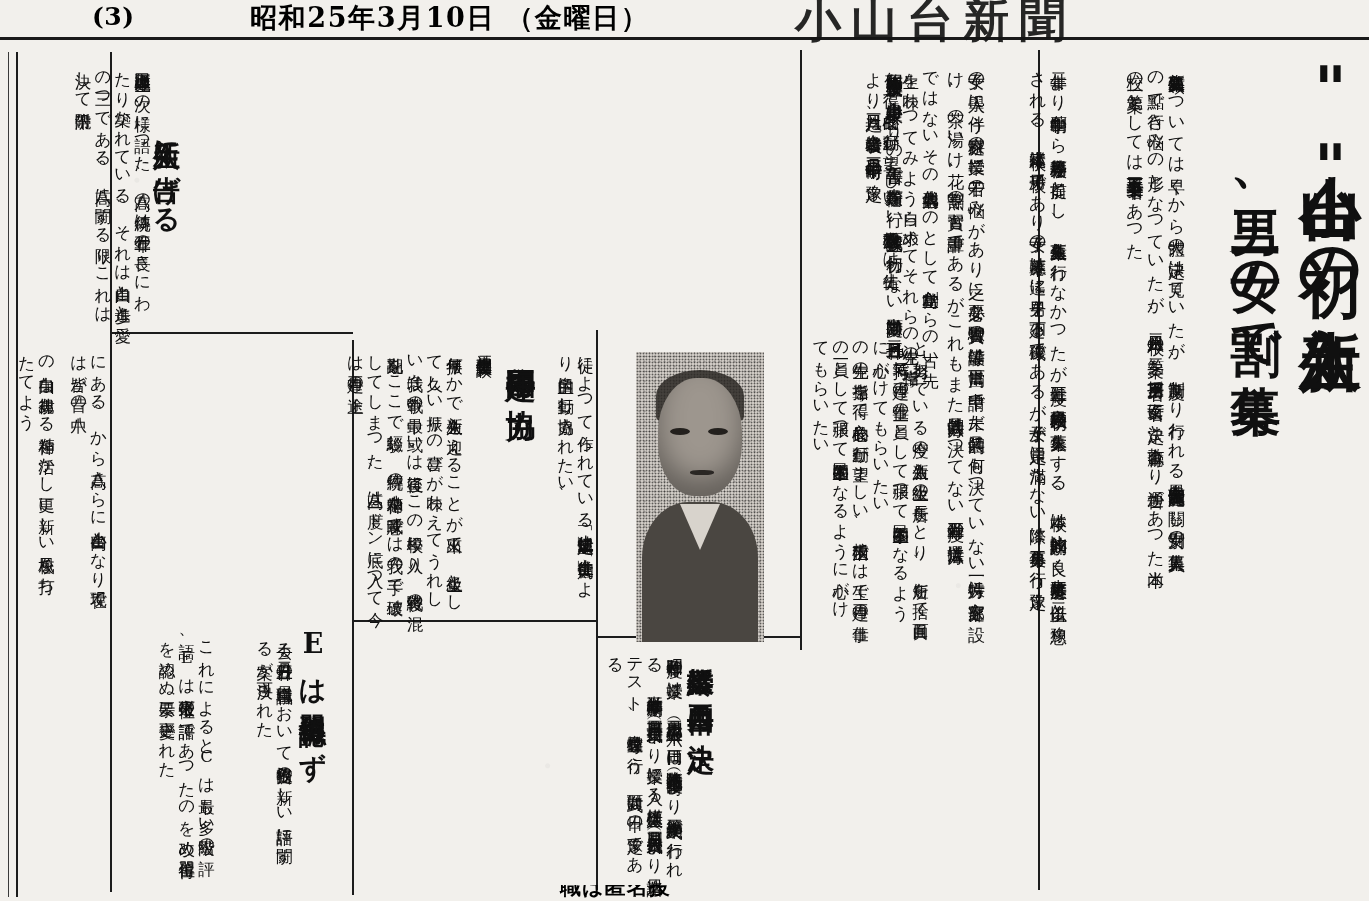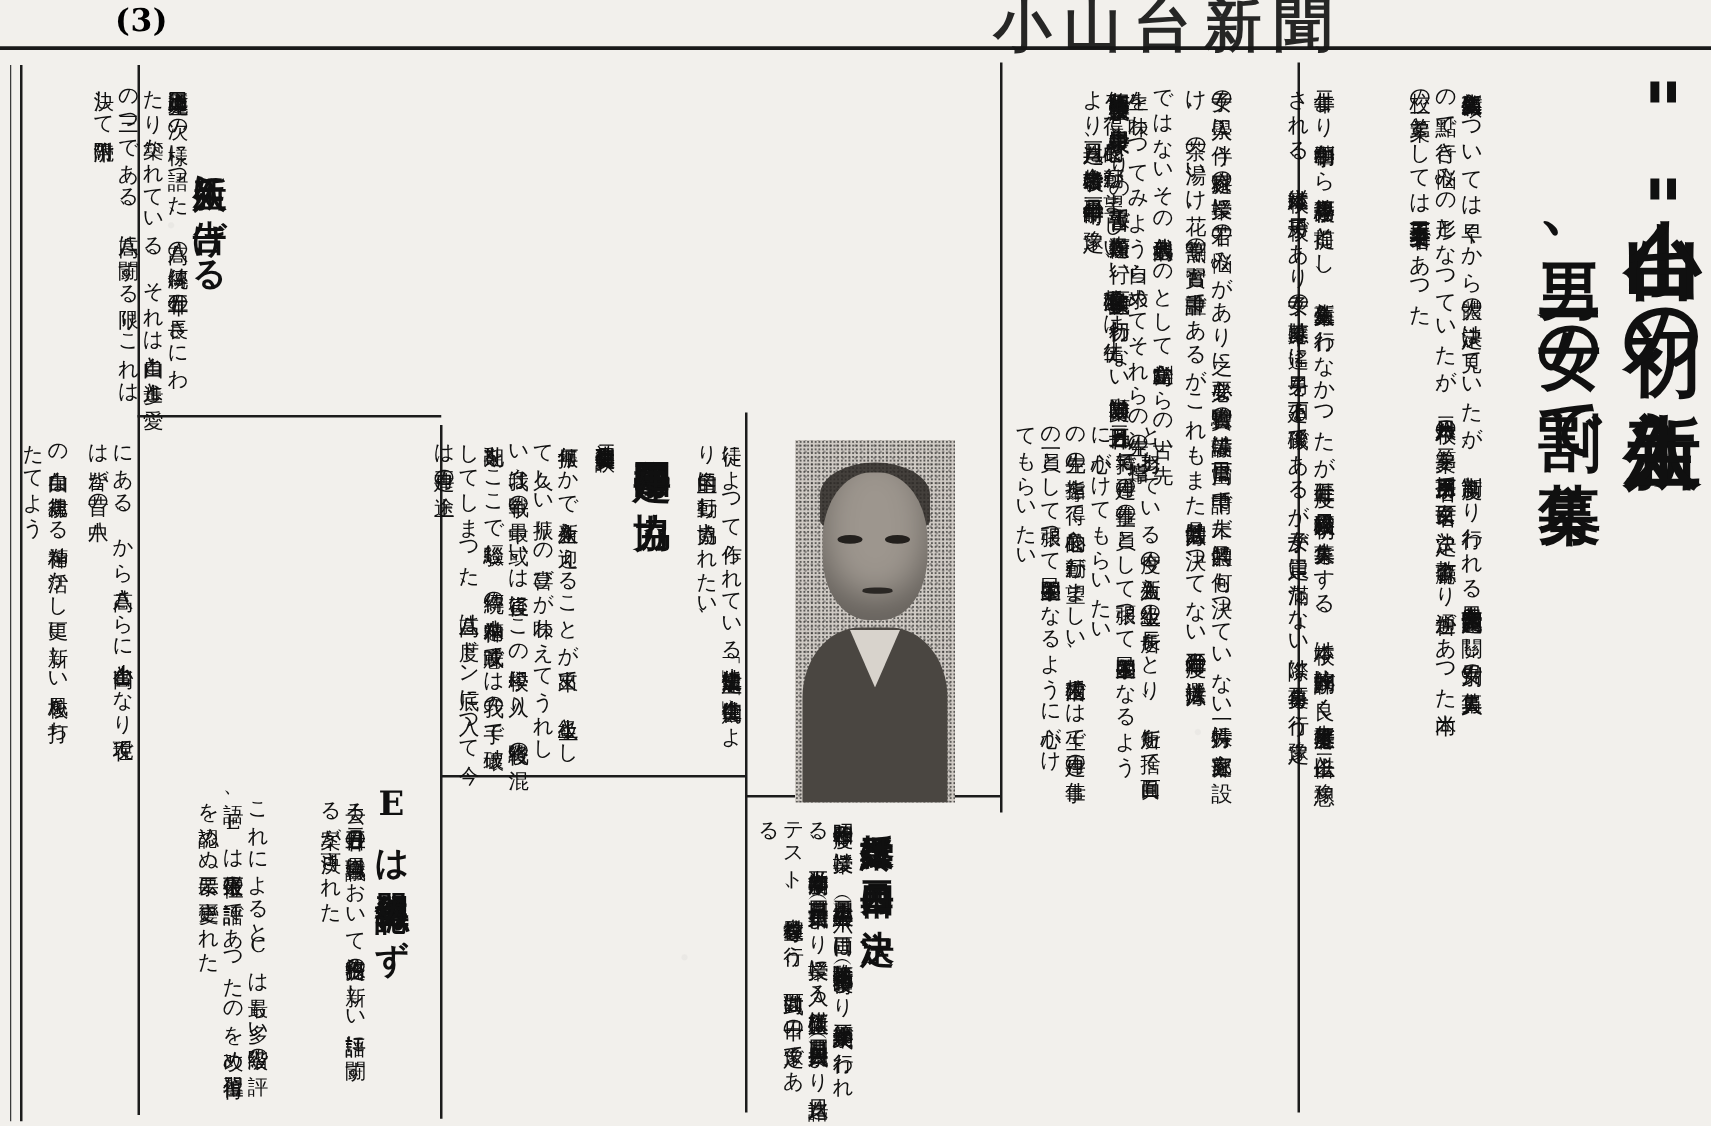--- a/index.html
+++ b/index.html
@@ -199,20 +199,21 @@
     white-space: nowrap;
   }
 </style>
 </head>
 <body>
 
 <div id="page">
 
   <div id="masthead">
     <div id="page-num">(3)</div>
+    <div id="issue-date">昭和25年3月10日 （金曜日）</div>
     <div id="paper-title">小山台新聞</div>
   </div>
 
   <div class="vtext" id="headline-main">"小山台"初の新入生</div>
   <div class="vtext" id="headline-sub">男三、女一の割で募集</div>
 
   <div class="rule-v" style="left: 1038px; top: 50px; height: 840px;"></div>
   <div class="rule-v" style="left: 800px; top: 50px; height: 600px;"></div>
   <div class="rule-h" style="left: 596px; top: 636px; width: 205px;"></div>
   <div class="rule-h" style="left: 352px; top: 620px; width: 245px;"></div>
@@ -251,14 +252,17 @@
 
   <div class="vtext subhead" style="left: 298px; top: 628px; height: 235px;">Eは單位習得認めず</div>
   <div class="vtext col" style="left: 220px; top: 630px; height: 235px; width: 74px;">去る二月廿五日の職員會議において敎務提出の新しい評語に闘する案が可決された</div>
   <div class="vtext col" style="left: 120px; top: 630px; height: 235px; width: 96px;">これによるとCは最も多い階級の評語、Eは従來最下位の評語であつたのを改め單位習得を認めぬ要示に變更された</div>
 
   <div class="vtext subhead" style="left: 152px; top: 118px; height: 200px;">新入生に告げる</div>
   <div class="vtext col" style="left: 60px; top: 60px; height: 255px; width: 92px;">舞田正邇先生は次の様に語つた、八高の傳統は廿五年の長さにわたり築かれている、それは自由と進歩と愛の三つである、八高に闘する限りこれは決して附帶汎</div>
   <div class="vtext col" style="left: 24px; top: 344px; height: 260px; width: 32px;">の自由な規律ある精神を活かし更に新しい校風を打ちたてよう</div>
   <div class="vtext col" style="left: 60px; top: 344px; height: 260px; width: 48px;">にある、から八高さらに小山台高となり現在では皆が昔の八中</div>
 
+  <div id="bottom-strip">
+    <div class="frag">職は匿名投</div>
+  </div>
 
 </div>
 
 </body></html>

